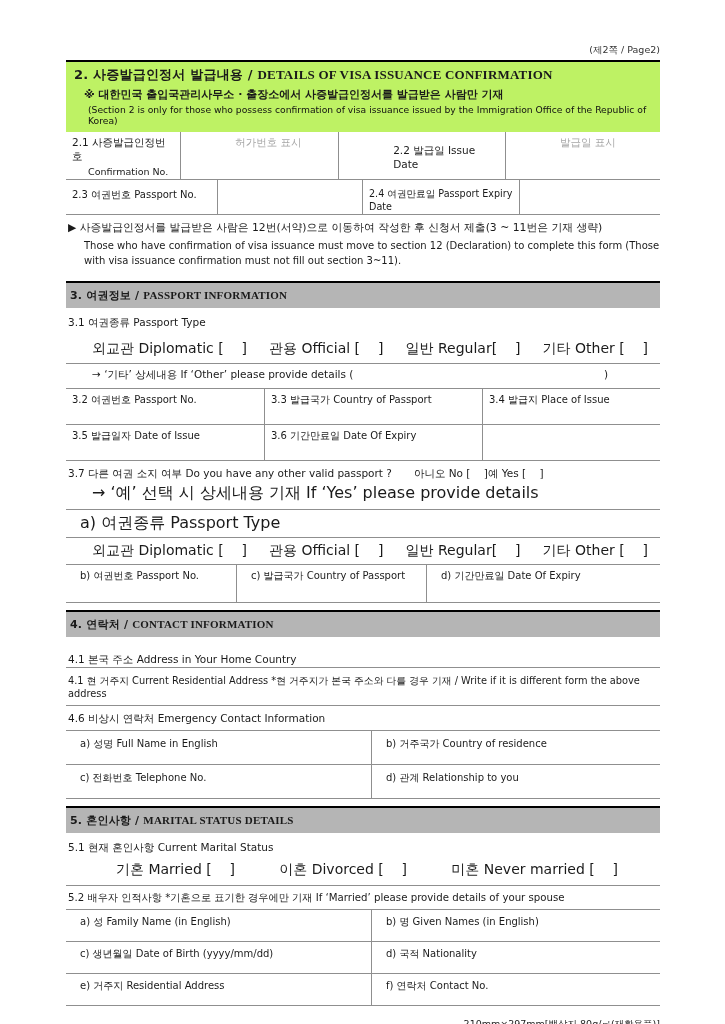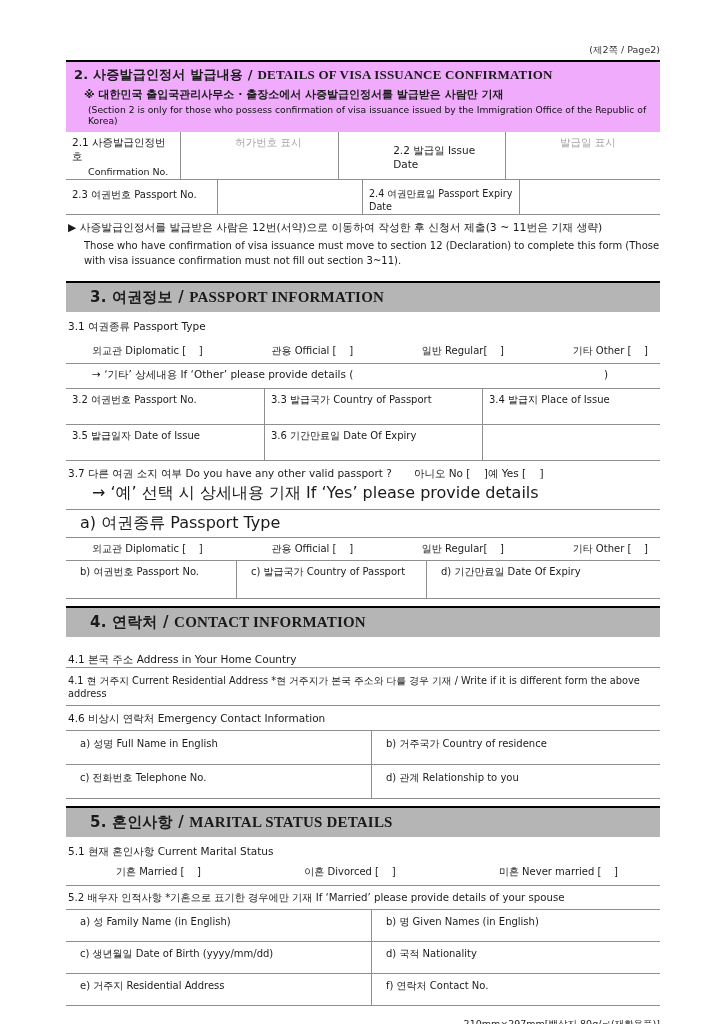--- a/index.html
+++ b/index.html
@@ -10,48 +10,48 @@
     background: #ffffff;
     font-family: "DejaVu Sans", "Liberation Sans", sans-serif;
     color: #1a1a1a;
     overflow: hidden;
   }
   .content { position: absolute; left: 66px; top: 44px; width: 594px; }
 
   .page-marker { text-align: right; font-size: 9.5px; color: #333; padding-bottom: 3px; }
 
   
-  .sec2-block { background: #f0abfc; border-top: 2.5px solid #000; padding: 4px 8px 4px 8px; }
+  .sec2-block { background: #bef264; border-top: 2.5px solid #000; padding: 4px 8px 4px 8px; }
   .sec2-title { font-size: 13px; font-weight: bold; letter-spacing: 0.2px; }
   .sec2-title .en { font-family: "Liberation Serif", serif; }
   .sec2-note-ko { font-size: 11px; font-weight: bold; padding: 3px 0 1px 10px; }
   .sec2-note-en { font-size: 9.2px; padding: 1px 0 2px 14px; color: #111; }
 
   .section-bar {
     background: #b5b5b5; border-top: 2.5px solid #000;
-    padding: 5px 24px; font-size: 15px; font-weight: bold; letter-spacing: 0.2px;
+    padding: 5px 4px; font-size: 11px; font-weight: bold; letter-spacing: 0.2px;
     margin-top: 7px;
   }
   .section-bar .en { font-family: "Liberation Serif", serif; }
 
   
   .trow { display: flex; border-bottom: 1px solid #8f8f8f; }
   .tcell { padding: 4px 5px 2px 6px; font-size: 10px; }
   .tcell.sep { border-right: 1px solid #8f8f8f; }
   .placeholder { color: #a6a6a6; font-size: 10.5px; }
   .klabel { font-size: 10.5px; }
   .sub-en { font-size: 9.5px; padding-left: 16px; padding-top: 2px; }
 
   .note-block { padding: 6px 0 6px 2px; border-bottom: 0; }
   .note-ko { font-size: 10.8px; }
   .note-en { font-size: 10px; padding-left: 16px; line-height: 15px; padding-top: 3px; }
 
   .plain-row { font-size: 10.5px; padding: 8px 0 4px 2px; }
   .opt-row { display: flex; justify-content: space-between; align-items: center;
-             padding: 6px 12px 5px 26px; font-size: 10px; }
+             padding: 6px 12px 5px 26px; font-size: 14px; }
   .opt { white-space: pre; }
   .borderb { border-bottom: 1px solid #8f8f8f; }
   .arrow-row { display: flex; justify-content: space-between; font-size: 10.5px;
                padding: 4px 52px 6px 26px; border-bottom: 1px solid #8f8f8f; }
   .inline-opts { font-size: 10.5px; padding: 6px 0 1px 2px; white-space: pre; }
   .indent-row { font-size: 16px; padding: 4px 0 5px 26px; }
 
   .h40 { min-height: 40px; gap: 48px; } .h30 { min-height: 30px; } .h36 { min-height: 36px; }
   .h38 { min-height: 38px; } .h34 { min-height: 34px; } .h32 { min-height: 32px; }
 

